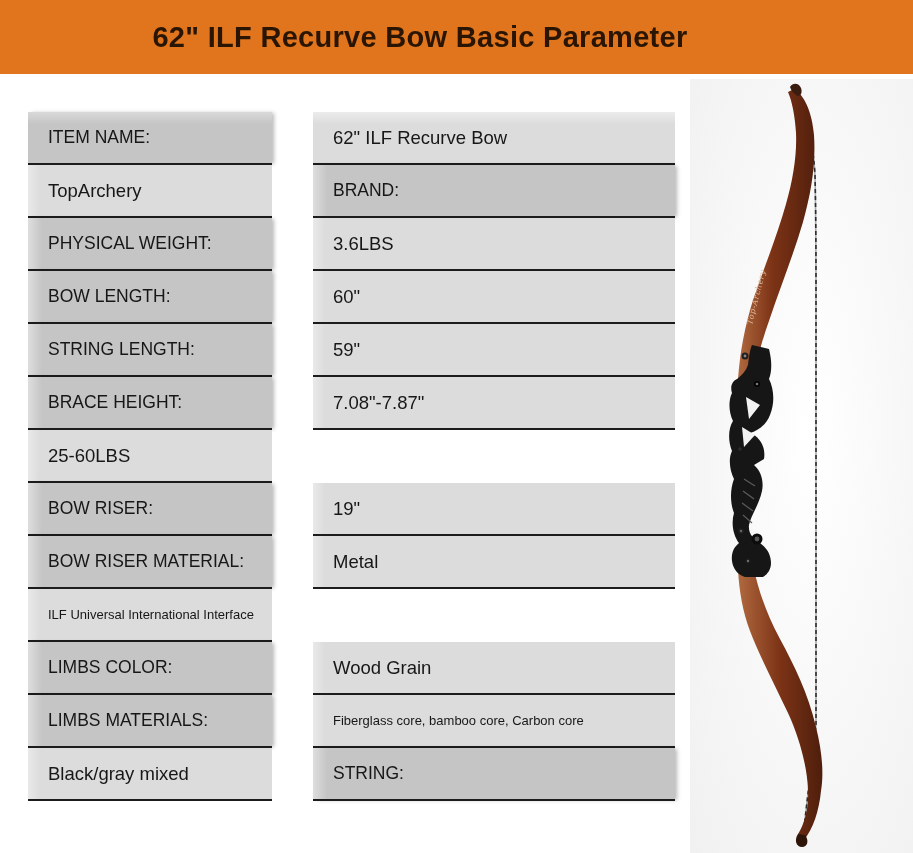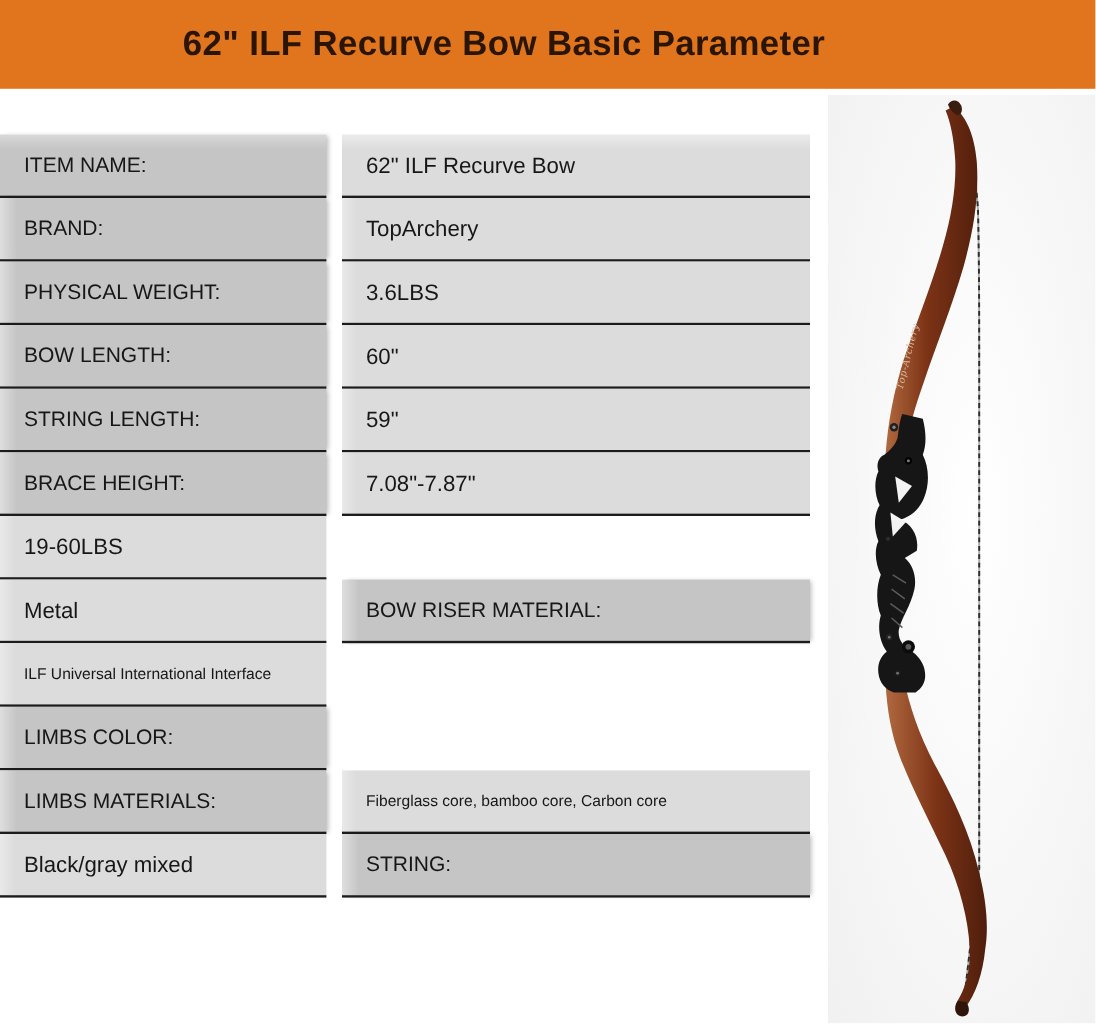--- a/index.html
+++ b/index.html
@@ -23,20 +23,21 @@
   
   .spec-table{position:absolute;left:0;top:38px;width:675px;}
   .row{
     display:grid;grid-template-columns:272px 390px;column-gap:13px;
     height:53px;
   }
   .cell{
     box-sizing:border-box;display:flex;align-items:center;
     border-bottom:2px solid #1C1C1C;color:#171717;white-space:nowrap;
     overflow:hidden;
+    margin-left:28px;
   }
   .cell.label{
     background:linear-gradient(90deg,#dedede 0px,#c5c5c5 14px);
     padding-left:20px;font-size:17.5px;
     box-shadow:3px 0 4px -1px rgba(0,0,0,.28);
   }
   .cell.value{
     background:linear-gradient(90deg,#e9e9e9 0px,#dcdcdc 12px);
     padding-left:20px;font-size:18.5px;
   }
@@ -57,51 +58,56 @@
 </header>
 
 <div class="content">
 
   <section class="spec-table" id="spec-table">
       <div class="row">
         <div class="cell label">ITEM NAME:</div>
         <div class="cell value">62" ILF Recurve Bow</div>
       </div>
       <div class="row">
+        <div class="cell value">TopArchery</div>
         <div class="cell label">BRAND:</div>
-        <div class="cell value">TopArchery</div>
       </div>
       <div class="row">
         <div class="cell label">PHYSICAL WEIGHT:</div>
         <div class="cell value">3.6LBS</div>
       </div>
       <div class="row">
         <div class="cell label">BOW LENGTH:</div>
         <div class="cell value">60"</div>
       </div>
       <div class="row">
         <div class="cell label">STRING LENGTH:</div>
         <div class="cell value">59"</div>
       </div>
       <div class="row">
         <div class="cell label">BRACE HEIGHT:</div>
         <div class="cell value">7.08"-7.87"</div>
       </div>
       <div class="row">
-        <div class="cell value">19-60LBS</div>
+        <div class="cell value">25-60LBS</div>
       </div>
       <div class="row">
+        <div class="cell label">BOW RISER:</div>
+        <div class="cell value">19"</div>
+      </div>
+      <div class="row">
+        <div class="cell label">BOW RISER MATERIAL:</div>
         <div class="cell value">Metal</div>
-        <div class="cell label">BOW RISER MATERIAL:</div>
       </div>
       <div class="row compact">
         <div class="cell value">ILF Universal International Interface</div>
       </div>
       <div class="row">
         <div class="cell label">LIMBS COLOR:</div>
+        <div class="cell value">Wood Grain</div>
       </div>
       <div class="row compact">
         <div class="cell label">LIMBS MATERIALS:</div>
         <div class="cell value">Fiberglass core, bamboo core, Carbon core</div>
       </div>
       <div class="row">
         <div class="cell value">Black/gray mixed</div>
         <div class="cell label">STRING:</div>
       </div>
     </section>

